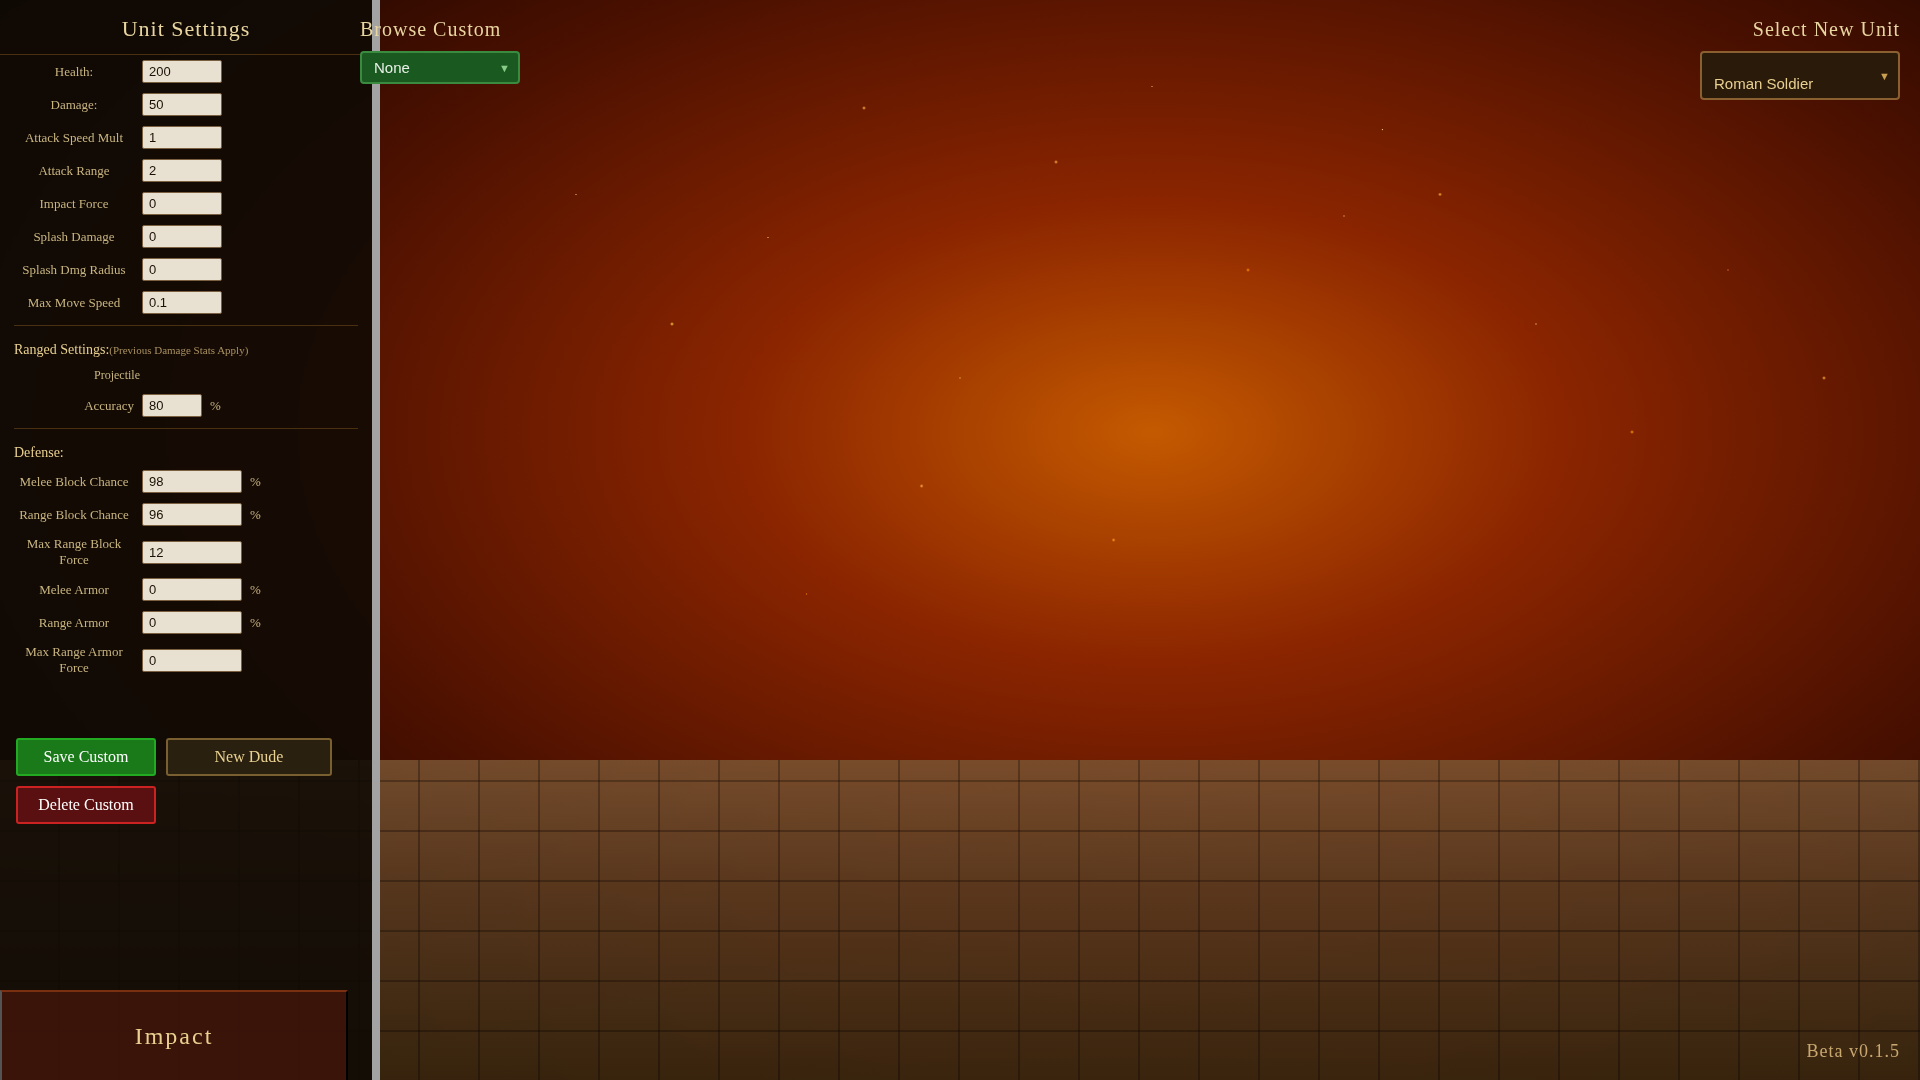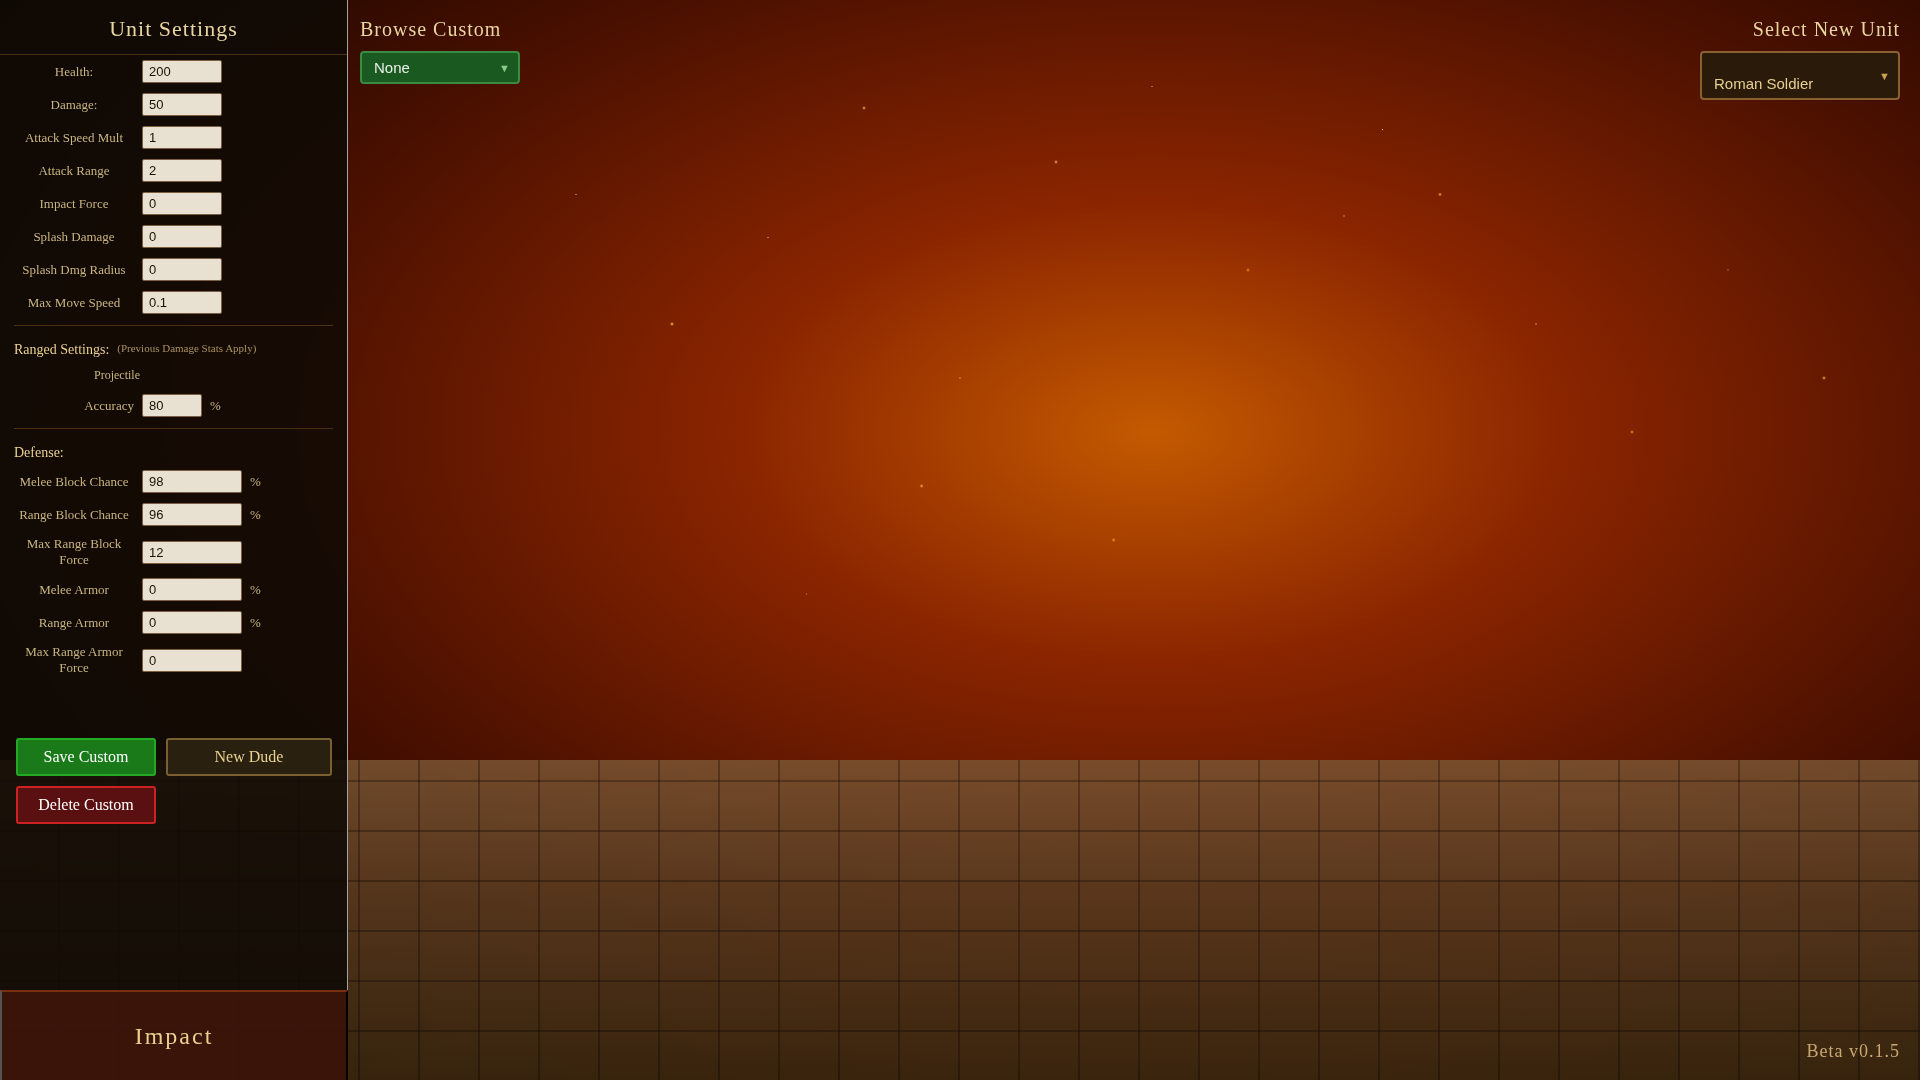--- a/index.html
+++ b/index.html
@@ -72,24 +72,24 @@
         ),
         linear-gradient(180deg, #7a5533 0%, #5c3e22 40%, #3d2910 100%);
       opacity: 0.85;
     }
 
     
     #left-panel {
       position: absolute;
       top: 0;
       left: 0;
-      width: 348px;
+      width: 380px;
       height: 1080px;
       background: rgba(15, 10, 5, 0.88);
-      border-right: 1px solid #a3a3a3;
+      border-right: 8px solid #a3a3a3;
       z-index: 10;
       overflow-y: auto;
       overflow-x: hidden;
     }
 
     #left-panel::-webkit-scrollbar { width: 6px; }
     #left-panel::-webkit-scrollbar-track { background: #1a0e05; }
     #left-panel::-webkit-scrollbar-thumb { background: #5a3a15; border-radius: 3px; }
 
     #panel-title {
@@ -130,22 +130,21 @@
       font-size: 13px;
       width: 16px;
     }
 
     
     .section-header {
       color: #e8d090;
       font-size: 14px;
       padding: 10px 14px 4px;
       display: flex;
-      gap: 8px;
-      align-items: flex-start;
+      align-items: center;
     }
 
     .section-sub {
       color: #a89060;
       font-size: 11px;
     }
 
     
     .projectile-row {
       display: flex;

